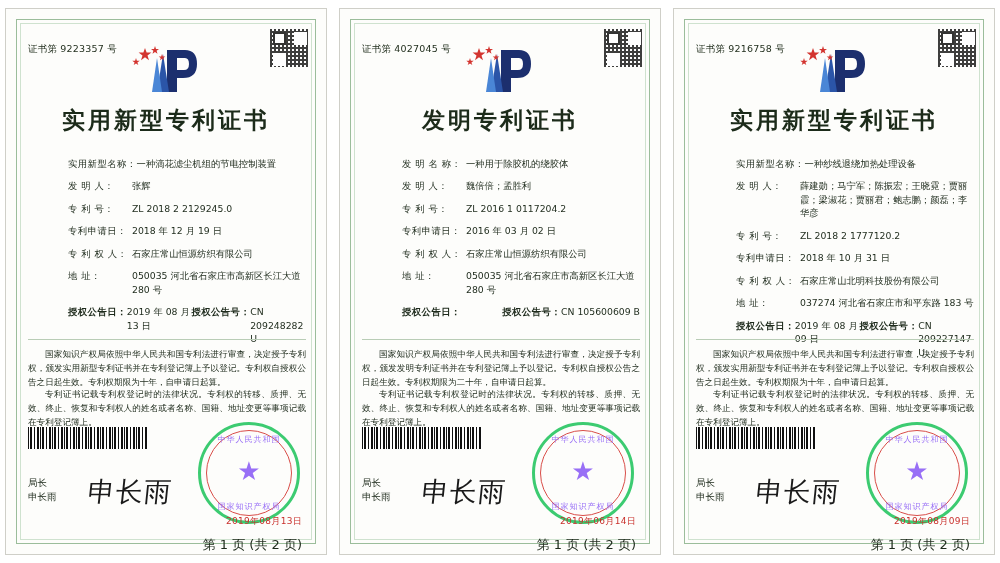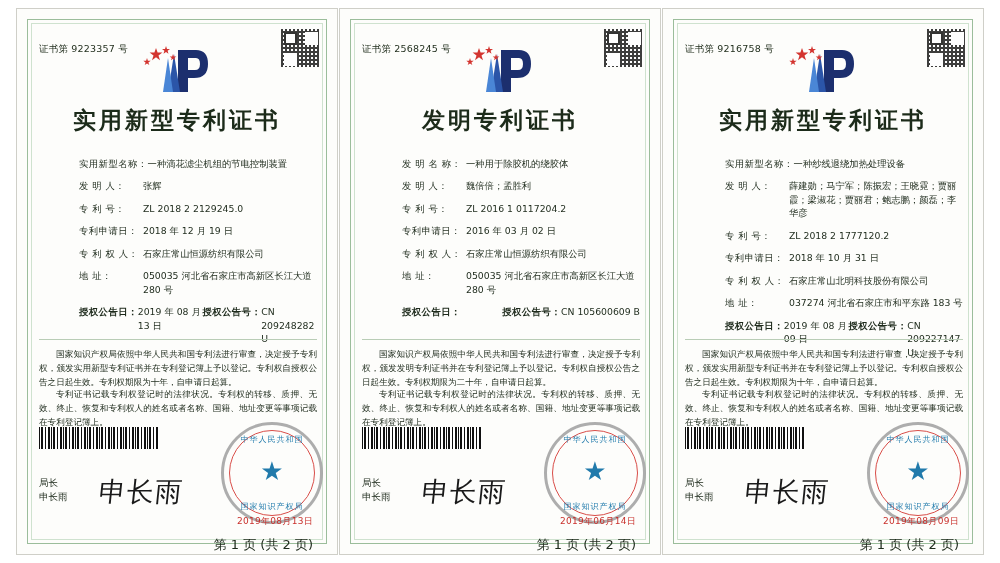--- a/index.html
+++ b/index.html
@@ -13,21 +13,21 @@
     font-family: "DejaVu Sans", "Liberation Sans", sans-serif;
     overflow: hidden;
   }
   .page {
     position: relative;
     width: 1000px;
     height: 563px;
     display: flex;
     justify-content: space-between;
     align-items: center;
-    padding: 8px 16px;
+    padding: 8px 5px;
     box-sizing: border-box;
   }
   .cert {
     position: relative;
     width: 322px;
     height: 547px;
     background: #fdfdfb;
     border: 1px solid #cfcfc8;
     box-sizing: border-box;
     overflow: hidden;
@@ -180,27 +180,27 @@
     bottom: 44px;
     font-family: "DejaVu Serif", "Liberation Serif", serif;
     font-size: 27px;
     color: #1a1a1a;
     letter-spacing: 1px;
     transform: skewX(-6deg);
   }
   
   .seal {
     position: absolute;
-    right: 14px;
+    right: 26px;
     bottom: 30px;
     width: 96px;
     height: 96px;
     border-radius: 50%;
-    border: 3px solid #a3a3a3;
-    color: #0369a1;
+    border: 3px solid #22c55e;
+    color: #8b5cf6;
     opacity: 0.88;
   }
   .seal .ring {
     position: absolute;
     left: 5px; top: 5px; right: 5px; bottom: 5px;
     border-radius: 50%;
     border: 1px solid #d3342f;
   }
   .seal .star {
     position: absolute;
@@ -323,21 +323,21 @@
     </div>
     <div class="seal-date">2019年08月13日</div>
 
     <div class="pagenum">第 1 页 (共 2 页)</div>
   </div>
 
   <div class="cert">
     <div class="cert-inner"></div>
 
     <div class="topbar">
-      <div class="cert-no">证书第 2568245 号</div>
+      <div class="cert-no">证书第 4027045 号</div>
       <div class="qr"></div>
     </div>
 
     <div class="emblem">
       <svg width="78" height="52" viewBox="0 0 78 52">
         <path d="M40 6 L58 6 Q70 6 70 20 Q70 34 56 34 L50 34 L50 48 L40 48 Z" fill="#1c2f6e"></path>
         <path d="M50 14 L58 14 Q62 14 62 20 Q62 26 57 26 L50 26 Z" fill="#fdfdfb"></path>
         <path d="M36 10 L42 48 L30 48 Z" fill="#2b55a8"></path>
         <path d="M30 14 L35 48 L25 48 Z" fill="#4a86d6"></path>
         <g fill="#d3342f">

